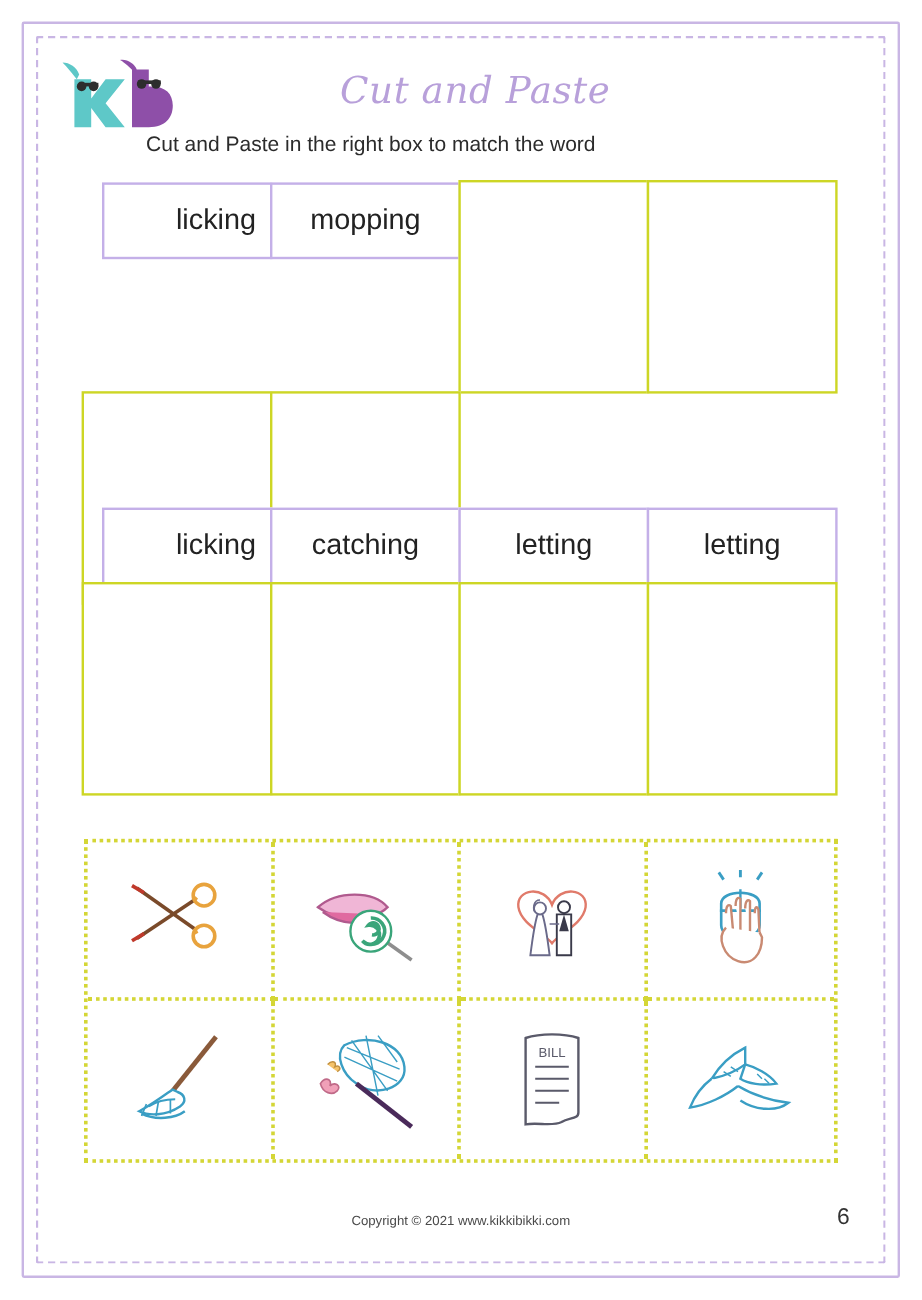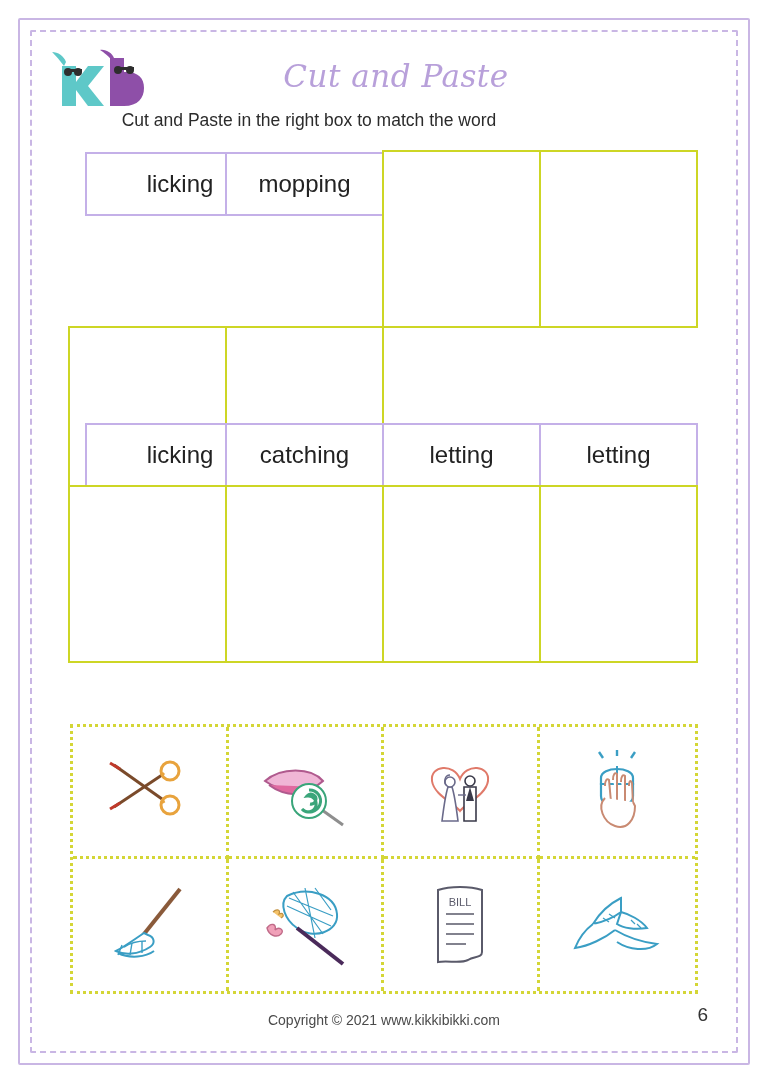--- a/index.html
+++ b/index.html
@@ -112,21 +112,21 @@
     margin-left: -2px;
     margin-top: -2px;
     background: #ffffff;
   }
   .answer-cell:first-child { margin-left: 0; }
 
   
   .cutout {
     position: absolute;
     left: 70px;
-    top: 724px;
+    top: 699px;
     width: 628px;
     height: 270px;
     box-sizing: border-box;
     border: 3px dotted #d4d636;
     display: grid;
     grid-template-columns: repeat(4, 1fr);
     grid-template-rows: repeat(2, 1fr);
   }
   .cut-cell {
     box-sizing: border-box;
@@ -140,21 +140,21 @@
   .cut-cell:nth-child(n+5) { border-bottom: none; }
 
   .cut-cell svg { display: block; }
 
   .footer {
     position: absolute;
     left: 0;
     top: 1012px;
     width: 768px;
     text-align: center;
-    font-size: 14px;
+    font-size: 11px;
     color: #4a4a4a;
   }
 
   .pagenum {
     position: absolute;
     right: 60px;
     top: 1004px;
     font-size: 19px;
     color: #333333;
   }

